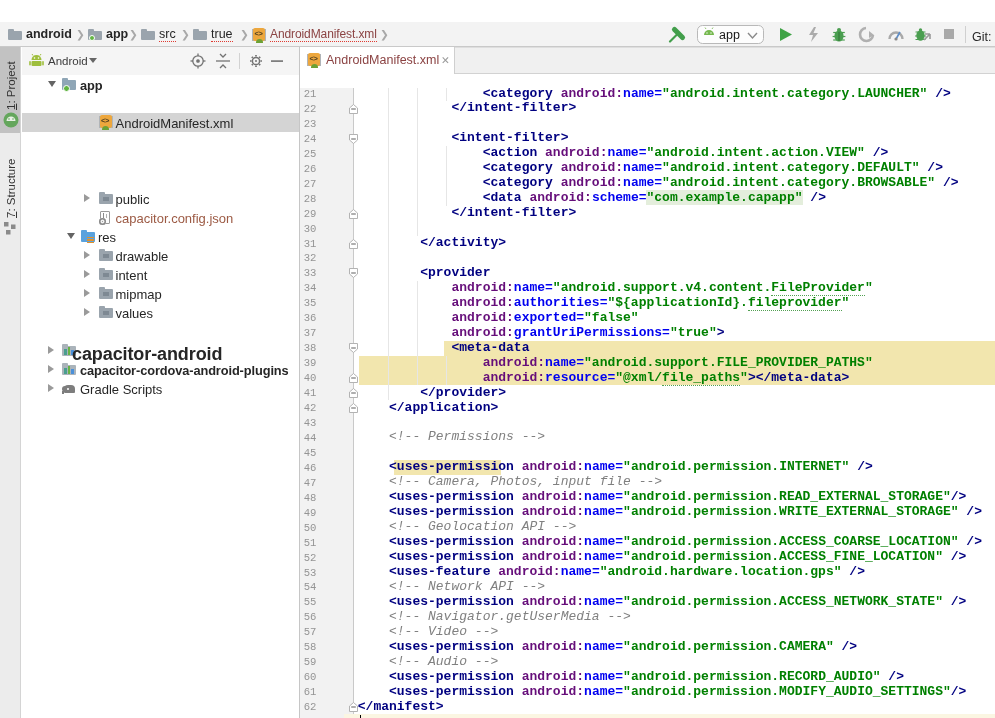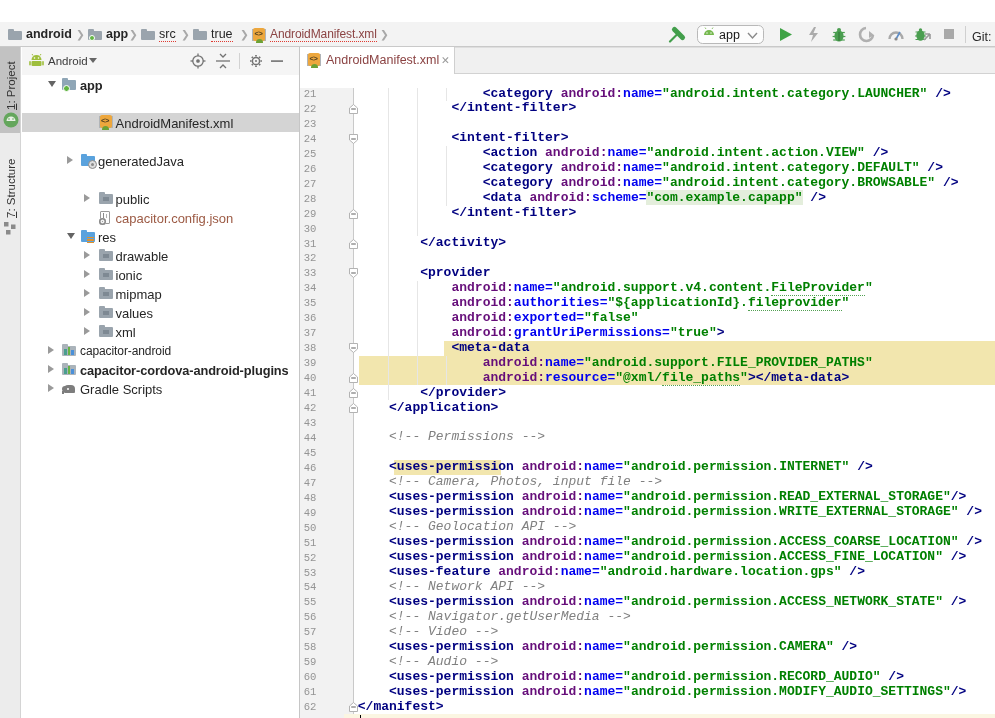--- a/index.html
+++ b/index.html
@@ -243,30 +243,20 @@
       <div class="trow sel" style="top:66px">
         <span class="abs" style="left:76.5px;top:2px;width:14px;height:14px">
           <i class="abs" style="left:0;top:1px;width:3px;height:12px;background:#b0b4b8"></i>
           <i class="abs" style="right:0;top:1px;width:3px;height:12px;background:#b0b4b8"></i>
           <i class="abs" style="left:1px;top:0;width:12px;height:13px;background:#eda73d;border-radius:2px"></i>
           <i class="abs" style="left:2.5px;top:2px;font:bold 7.5px/8px &quot;Liberation Sans&quot;,sans-serif;color:#4a3b1e;letter-spacing:-0.5px">&lt;&gt;</i>
           <i class="abs" style="left:3.5px;bottom:-0.5px;width:7px;height:3.5px;background:#6da135;border-radius:3.5px 3.5px 0 0"></i>
         </span>
         <span class="lbl" style="left:93.5px">AndroidManifest.xml</span>
       </div>
-      <div class="trow" style="top:104px">
-        <span class="arr r" style="left:45px"></span>
-        <span class="abs ticon" style="left:59px">
-          <i class="abs" style="left:0;top:0;width:6px;height:3px;background:#5aa2dd;border-radius:1px 1px 0 0"></i>
-          <i class="abs" style="left:0;top:2px;width:14px;height:10px;background:#5aa2dd;border-radius:1px"></i>
-          <i class="abs" style="right:-1.5px;bottom:-1.5px;width:9px;height:9px;border-radius:50%;background:#dedede;border:1px solid #8a8a8a"></i>
-          <i class="abs" style="right:1.5px;bottom:1.5px;width:3px;height:3px;background:#8a8a8a;border-radius:50%"></i>
-        </span>
-        <span class="lbl" style="left:76px">generatedJava</span>
-      </div>
       <div class="trow" style="top:161px">
         <span class="abs ticon" style="left:76.5px">
           <i class="abs" style="left:1.5px;top:0;width:10px;height:13px;background:#fdfdfd;border:1px solid #9a9a9a;border-radius:1px"></i>
           <i class="abs" style="left:4px;top:2px;width:1.5px;height:5px;background:#8a8a8a"></i>
           <i class="abs" style="left:7px;top:3px;width:1.5px;height:4px;background:#b0b0b0"></i>
           <i class="abs" style="left:0px;bottom:-1px;width:7px;height:7px;border-radius:50%;background:#888;box-shadow:inset 0 0 0 1.5px #888, inset 0 0 0 3px #f2f2f2"></i>
         </span>
         <span class="lbl rust" style="left:93.5px">capacitor.config.json</span>
       </div>
       <div class="trow" style="top:142px">
@@ -298,59 +288,50 @@
         </span>
         <span class="lbl" style="left:93.5px">drawable</span>
       </div>
       <div class="trow" style="top:218px">
         <span class="arr r" style="left:62px"></span>
         <span class="abs ticon" style="left:76.5px">
           <i class="abs" style="left:0;top:0;width:6px;height:3px;background:#9aa4ad;border-radius:1px 1px 0 0"></i>
           <i class="abs" style="left:0;top:2px;width:14px;height:10px;background:#9aa4ad;border-radius:1px"></i>
           <i class="abs" style="left:4px;top:5px;width:6px;height:4px;background:#7e8993"></i>
         </span>
-        <span class="lbl" style="left:93.5px">ionic</span>
+        <span class="lbl" style="left:93.5px">intent</span>
       </div>
       <div class="trow" style="top:237px">
         <span class="arr r" style="left:62px"></span>
         <span class="abs ticon" style="left:76.5px">
           <i class="abs" style="left:0;top:0;width:6px;height:3px;background:#9aa4ad;border-radius:1px 1px 0 0"></i>
           <i class="abs" style="left:0;top:2px;width:14px;height:10px;background:#9aa4ad;border-radius:1px"></i>
           <i class="abs" style="left:4px;top:5px;width:6px;height:4px;background:#7e8993"></i>
         </span>
         <span class="lbl" style="left:93.5px">mipmap</span>
       </div>
       <div class="trow" style="top:256px">
         <span class="arr r" style="left:62px"></span>
         <span class="abs ticon" style="left:76.5px">
           <i class="abs" style="left:0;top:0;width:6px;height:3px;background:#9aa4ad;border-radius:1px 1px 0 0"></i>
           <i class="abs" style="left:0;top:2px;width:14px;height:10px;background:#9aa4ad;border-radius:1px"></i>
           <i class="abs" style="left:4px;top:5px;width:6px;height:4px;background:#7e8993"></i>
         </span>
         <span class="lbl" style="left:93.5px">values</span>
-      </div>
-      <div class="trow" style="top:275px">
-        <span class="arr r" style="left:62px"></span>
-        <span class="abs ticon" style="left:76.5px">
-          <i class="abs" style="left:0;top:0;width:6px;height:3px;background:#9aa4ad;border-radius:1px 1px 0 0"></i>
-          <i class="abs" style="left:0;top:2px;width:14px;height:10px;background:#9aa4ad;border-radius:1px"></i>
-          <i class="abs" style="left:4px;top:5px;width:6px;height:4px;background:#7e8993"></i>
-        </span>
-        <span class="lbl" style="left:93.5px">xml</span>
       </div>
       <div class="trow" style="top:294px">
         <span class="arr r" style="left:26px"></span>
         <span class="abs ticon" style="left:40px">
           <i class="abs" style="left:0;top:0;width:6px;height:3px;background:#aab3ba;border-radius:1px 1px 0 0"></i>
           <i class="abs" style="left:0;top:2px;width:14px;height:10px;background:#aab3ba;border-radius:1px"></i>
           <i class="abs" style="left:2px;top:5px;width:2.5px;height:6px;background:#4a9e8f"></i>
           <i class="abs" style="left:5.5px;top:3px;width:2.5px;height:8px;background:#67b344"></i>
           <i class="abs" style="left:9px;top:6px;width:2.5px;height:5px;background:#4a90d9"></i>
         </span>
-        <span class="lbl" style="left:58px;font-weight:normal;font-size:12px;letter-spacing:-0.1px">capacitor-android</span>
+        <span class="lbl" style="left:50px;font-weight:bold;font-size:18px;letter-spacing:-0.1px">capacitor-android</span>
       </div>
       <div class="trow" style="top:313px">
         <span class="arr r" style="left:26px"></span>
         <span class="abs ticon" style="left:40px">
           <i class="abs" style="left:0;top:0;width:6px;height:3px;background:#aab3ba;border-radius:1px 1px 0 0"></i>
           <i class="abs" style="left:0;top:2px;width:14px;height:10px;background:#aab3ba;border-radius:1px"></i>
           <i class="abs" style="left:2px;top:5px;width:2.5px;height:6px;background:#4a9e8f"></i>
           <i class="abs" style="left:5.5px;top:3px;width:2.5px;height:8px;background:#67b344"></i>
           <i class="abs" style="left:9px;top:6px;width:2.5px;height:5px;background:#4a90d9"></i>
         </span>

